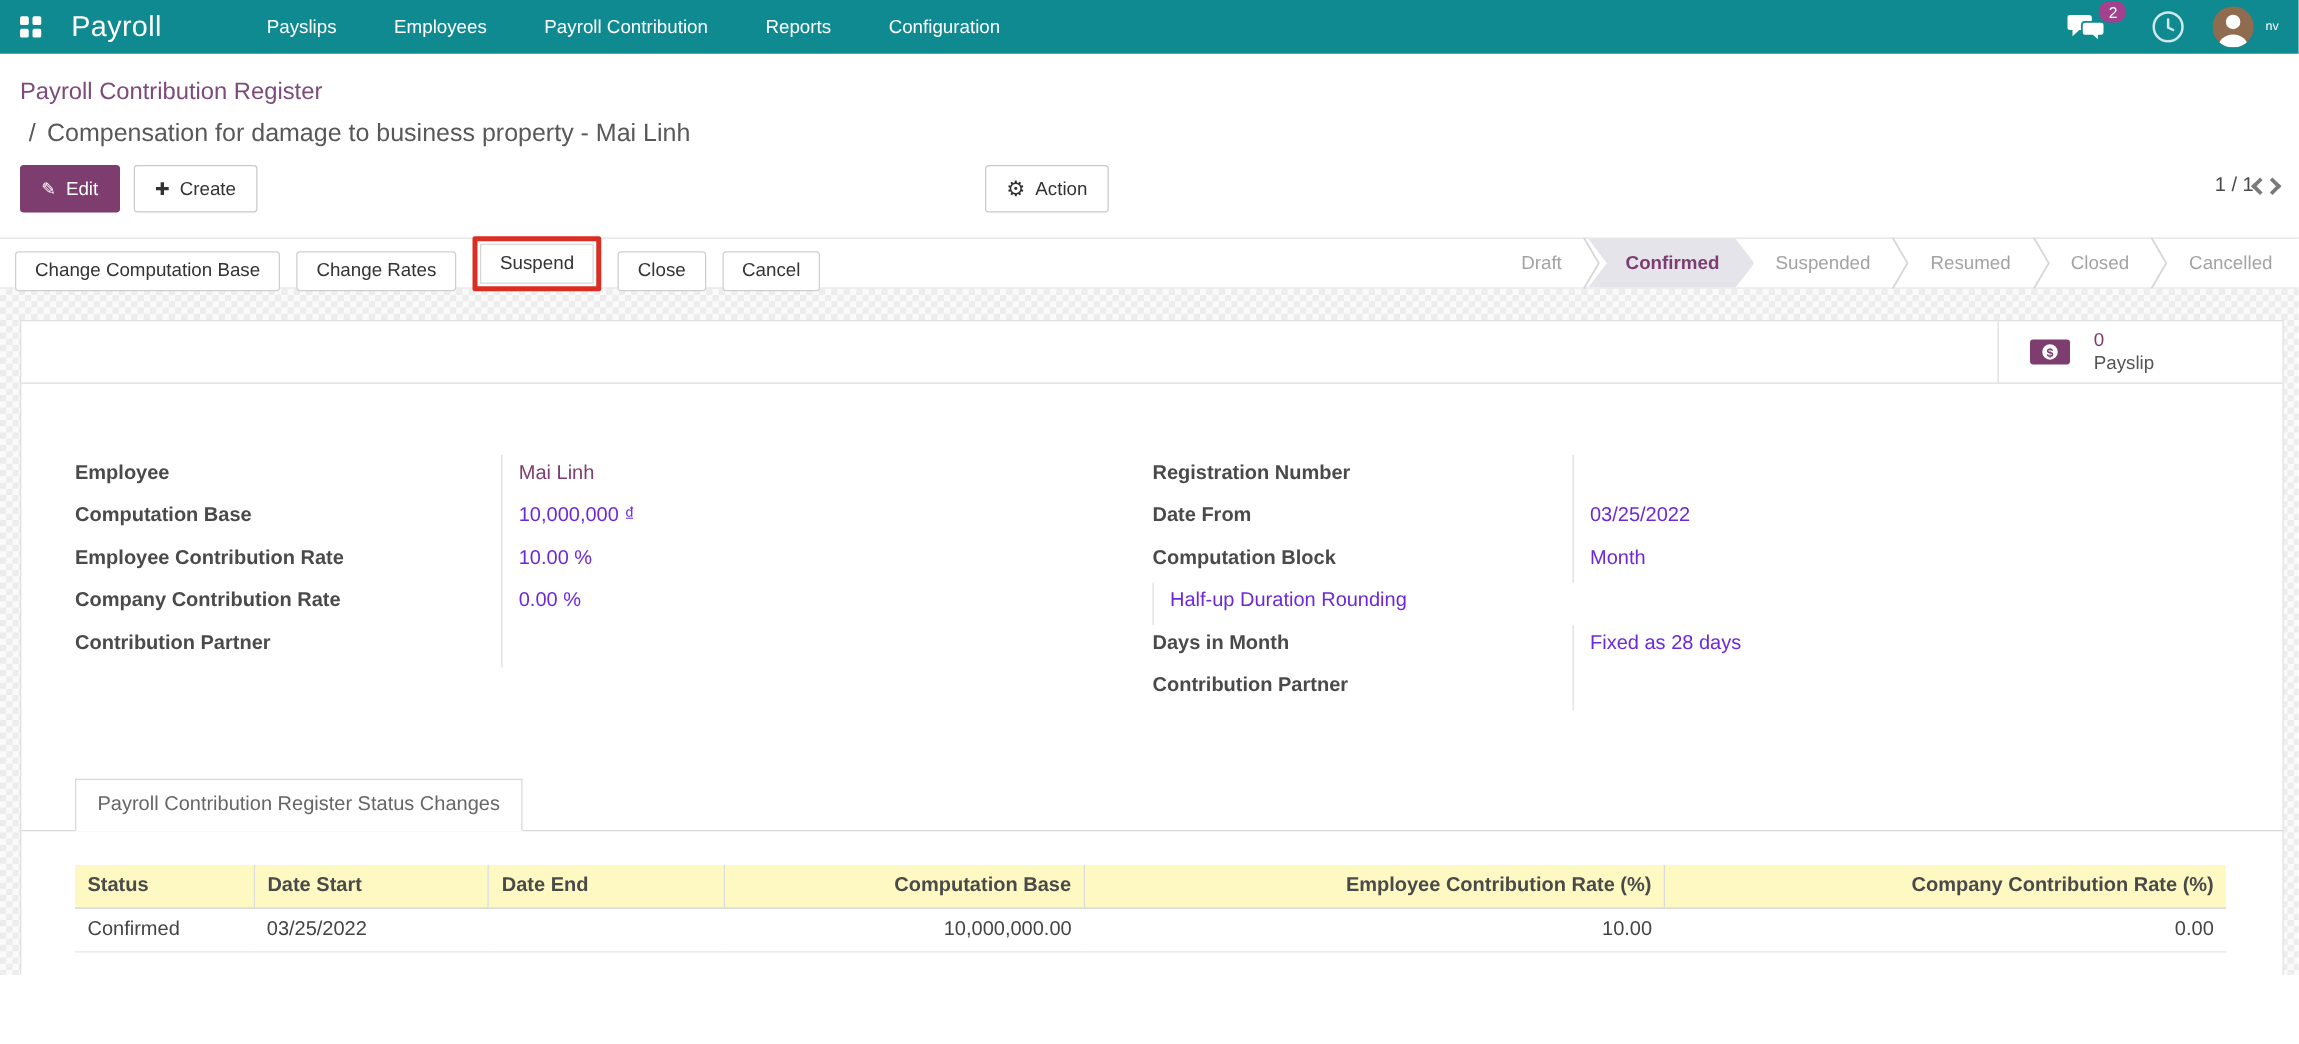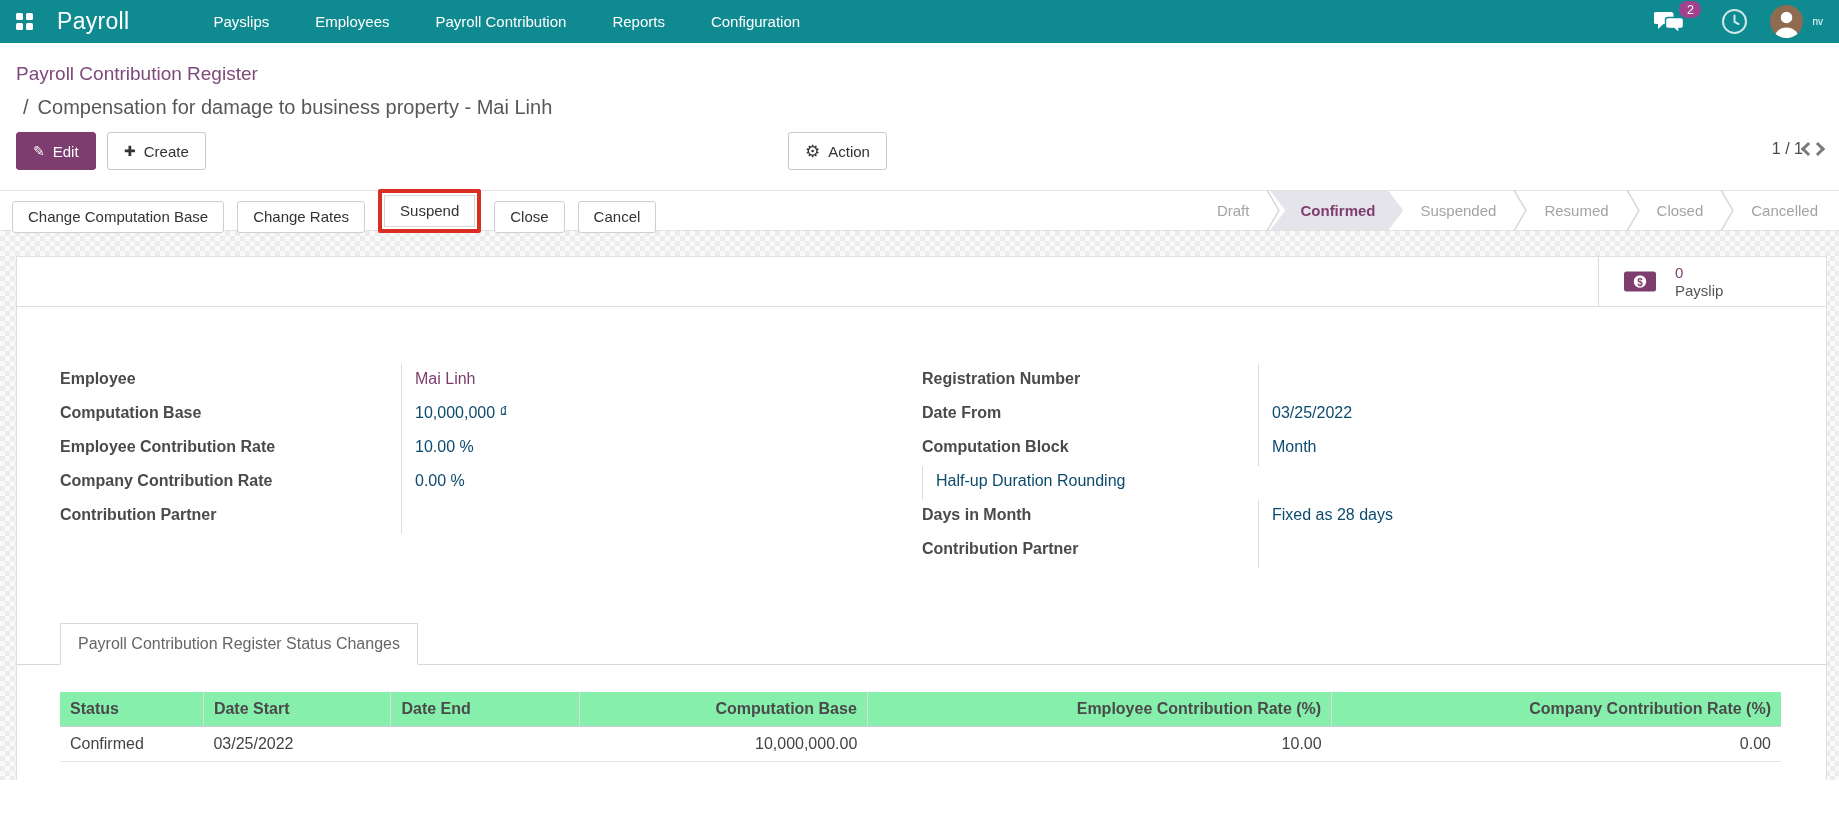--- a/index.html
+++ b/index.html
@@ -89,36 +89,36 @@
   .stat-count { color:#7d3d6e; }
   .stat-label { color:#555; }
 
   .fields { margin-top:57px; display:flex; padding:0 45px 0 43px; }
   .group-left  { width:845px; }
   .group-right { flex:1; padding-left:17px; }
   .frow { display:flex; height:34px; line-height:30px; font-size:16px; }
   .flabel { font-weight:bold; color:#4a4a4a; flex:0 0 auto; }
   .group-left  .flabel { width:341px; }
   .group-right .flabel { width:336px; }
-  .fvalue { flex:1; border-left:1px solid #ddd; padding-left:13px; color:#0c4a6e; white-space:nowrap; }
+  .fvalue { flex:1; border-left:1px solid #ddd; padding-left:13px; color:#6d28d9; white-space:nowrap; }
   .fvalue.link { color:#7d3d6e; cursor:pointer; }
 
   .notebook { margin-top:55px; }
   .tabs-strip { border-bottom:1px solid #d8d8d8; padding-left:43px; }
   .tab {
     display:inline-block; background:#fff;
     border:1px solid #d8d8d8; border-bottom:1px solid #fff;
     margin-bottom:-1px; padding:11px 17px; font-size:16px; color:#666; cursor:pointer;
   }
 
   .table-wrap { margin:27px 45px 0 43px; }
   table { border-collapse:collapse; table-layout:fixed; width:100%; font-size:16px; }
   th, td { padding:8px 10px; overflow:hidden; white-space:nowrap; }
   thead th {
-    background:#86efac; color:#4a4a4a; font-weight:bold; text-align:left;
+    background:#fef9c3; color:#4a4a4a; font-weight:bold; text-align:left;
     border-bottom:1px solid #cfcfcf; border-left:1px solid #dcdcdc;
   }
   thead th:first-child { border-left:none; }
   td { color:#444; border-bottom:1px solid #e6e6e6; }
   .num { text-align:right; }
   tbody tr { cursor:pointer; }
 </style>
 </head>
 <body>
 

